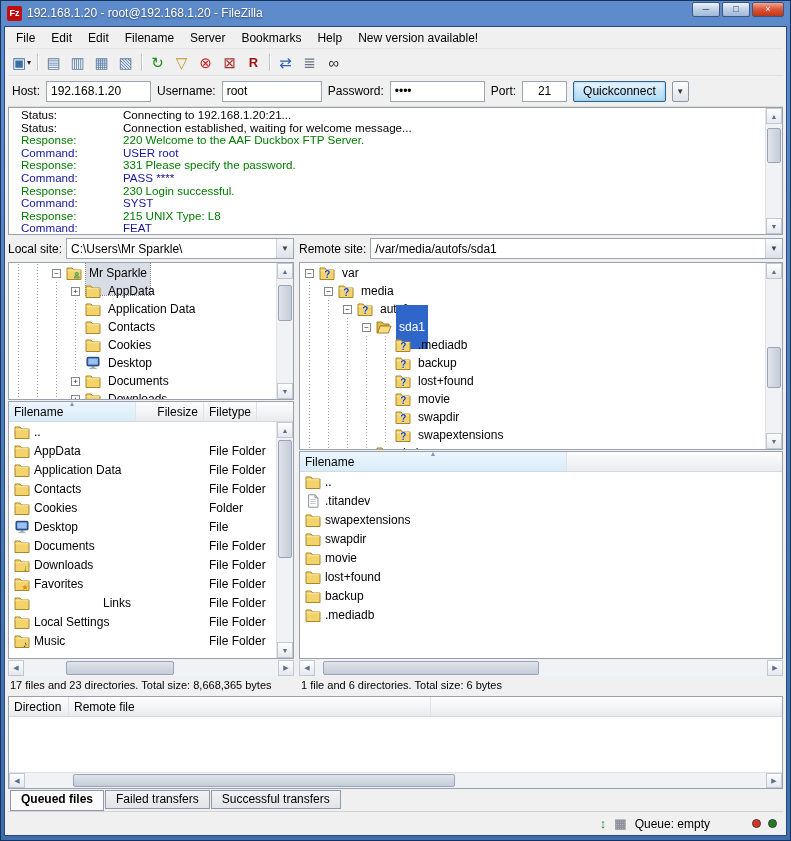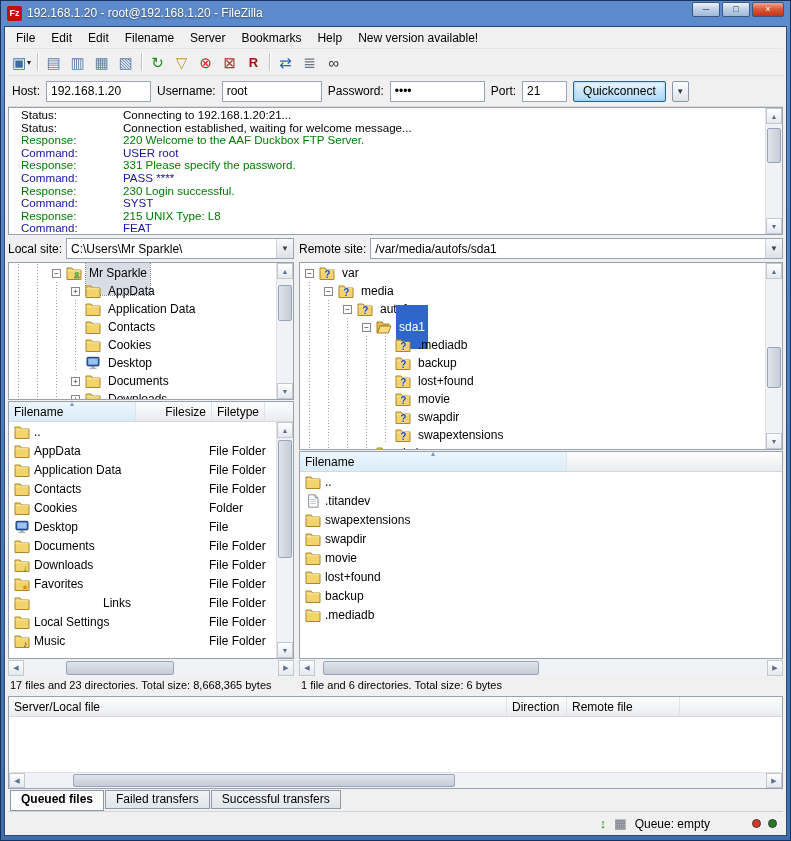--- a/index.html
+++ b/index.html
@@ -155,21 +155,21 @@
       </div>
 
     <div class="quickbar">
       <span>Host:</span>
       <input class="qfield" style="width: 105px;" value="192.168.1.20">
       <span>Username:</span>
       <input class="qfield" style="width: 100px;" value="root">
       <span>Password:</span>
       <input class="qfield" style="width: 95px;" value="••••">
       <span>Port:</span>
-      <input class="qfield" style="width: 45px;" value="21">
+      <input class="qfield" style="width: 45px; text-align: center;" value="21">
       <button class="qcbtn">Quickconnect</button>
       <span class="qccaret">
           <span>▼</span>
         </span>
     </div>
 
     <div class="logpane">
       <div class="logbody" id="logbody">
           <div class="logline log-status"><span class="loglabel">Status:</span><span class="logtext">Connecting to 192.168.1.20:21...</span></div>
           <div class="logline log-status"><span class="loglabel">Status:</span><span class="logtext">Connection established, waiting for welcome message...</span></div>
@@ -326,21 +326,21 @@
               </span>
             <span class="sbtn">▼</span>
           </div>
         </div>
         <div class="listwrap">
           <div class="listheader" id="localhead">
               <span class="hcell hsort" style="width: 127px;">
                 <span>Filename</span>
                 <span class="sortmark">▴</span>
               </span>
-              <span class="hcell right" style="width: 76px;">
+              <span class="hcell right" style="width: 68px;">
                 <span>Filesize</span>
               </span>
               <span class="hcell" style="flex: 1 1 0%;">
                 <span>Filetype</span>
               </span>
               <span class="hfill"></span>
             </div>
           <div class="listmain">
             <div class="listrows" id="locallist">
                 <div class="lrow">
@@ -812,23 +812,20 @@
               <span class="sthumb" style="left:8px;width:216px"></span>
             </span>
           <span class="sbtn">▶</span>
         </div>
         <div class="panestatus">1 file and 6 directories. Total size: 6 bytes</div>
       </div>
     </div>
 
     <div class="queuewrap">
       <div class="listheader" id="queuehead">
-          <span class="hcell" style="width: 498px;">
-            <span>Server/Local file</span>
-          </span>
           <span class="hcell" style="width: 60px;">
             <span>Direction</span>
           </span>
           <span class="hcell" style="flex: 1 1 0%;">
             <span>Remote file</span>
           </span>
           <span class="hfill"></span>
         </div>
       <div class="queuebody"></div>
       <div class="hscroll">

